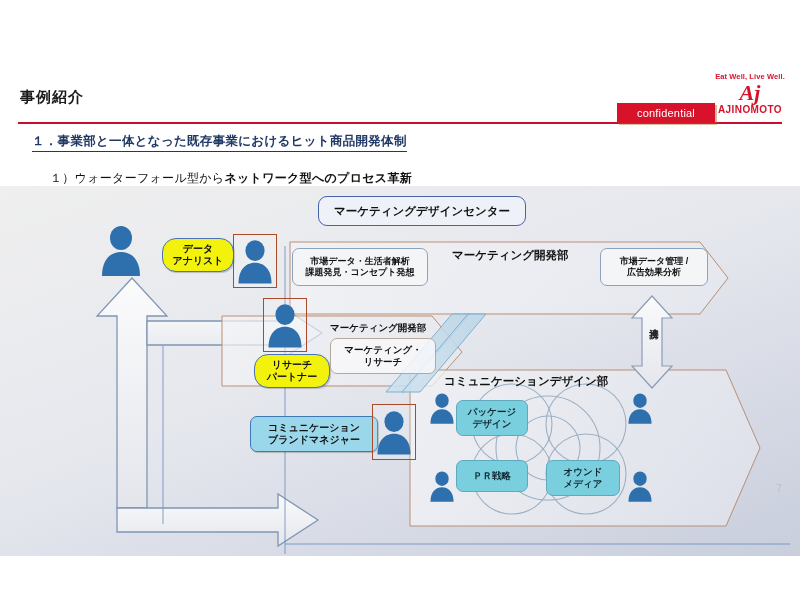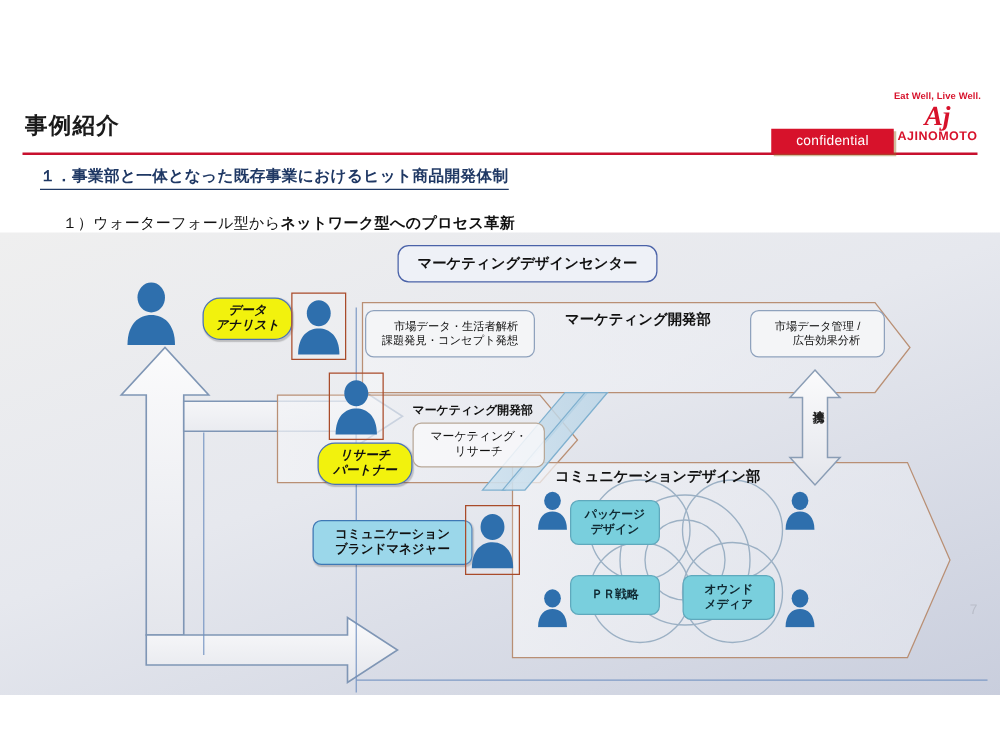--- a/index.html
+++ b/index.html
@@ -22,21 +22,21 @@
   
   #header-band {
     position: absolute;
     left: 0; top: 0;
     width: 800px; height: 62px;
     background: #ffffff;
   }
   #slide-title {
     position: absolute;
     left: 20px; top: 88px;
-    font-size: 18px;
+    font-size: 15px;
     font-weight: bold;
     color: #1a1a1a;
     letter-spacing: 1px;
     text-align: right;
   }
   #title-rule {
     position: absolute;
     left: 18px; top: 122px;
     width: 764px; height: 2px;
     background: #c8102e;
@@ -131,54 +131,52 @@
     border: 2px solid #d61f3f;
     border-radius: 7px;
     color: #1a1a1a;
     box-shadow: 1px 1px 1px rgba(0,0,0,.2);
   }
   .node.yellow {
     background: #f2f20d;
     border: 1.6px solid #4a72b8;
     border-radius: 14px;
     box-shadow: 1px 1px 1px rgba(0,0,0,.2);
-    font-style: italic;
   }
   .node.cyan {
     background: #9bd7ea;
     border: 1.6px solid #3e78b5;
     border-radius: 7px;
     box-shadow: 1px 1px 1px rgba(0,0,0,.2);
   }
   .node.teal {
     background: #79cfdd;
     border: 1px solid #5fa9bd;
     border-radius: 7px;
     color: #102a33;
   }
   .node.white {
     background: #f4f5f7;
     border: 1px solid #8fa2bd;
     border-radius: 7px;
-    font-weight: normal;
+    font-weight: bold;
     color: #111111;
-    text-align: right;
   }
   .node.outline-blue {
     background: #eef1f7;
     border: 1.8px solid #4a62a8;
     border-radius: 9px;
     font-size: 11.5px;
     color: #111111;
   }
   .node.subtle {
     background: rgba(248,248,250,.85);
     border: 1px solid #b8a898;
     border-radius: 7px;
-    font-weight: normal;
+    font-weight: bold;
   }
 
   
   .person {
     position: absolute;
   }
   .person svg { display: block; }
   .person.framed {
     border: 1.8px solid #a94b2a;
     background: rgba(255,255,255,.15);

